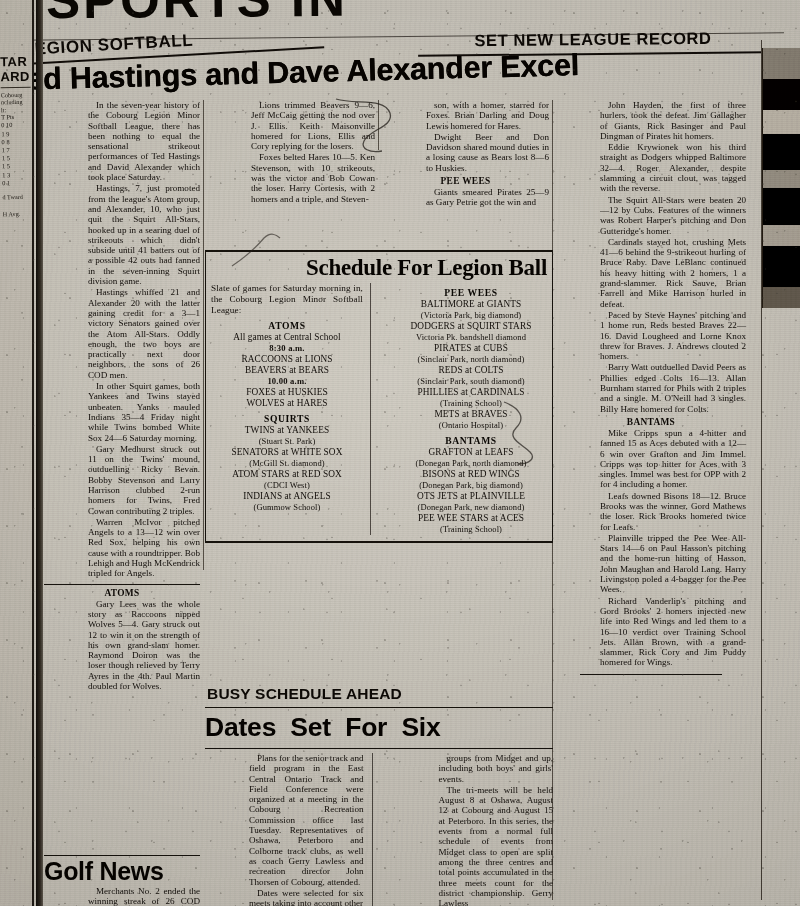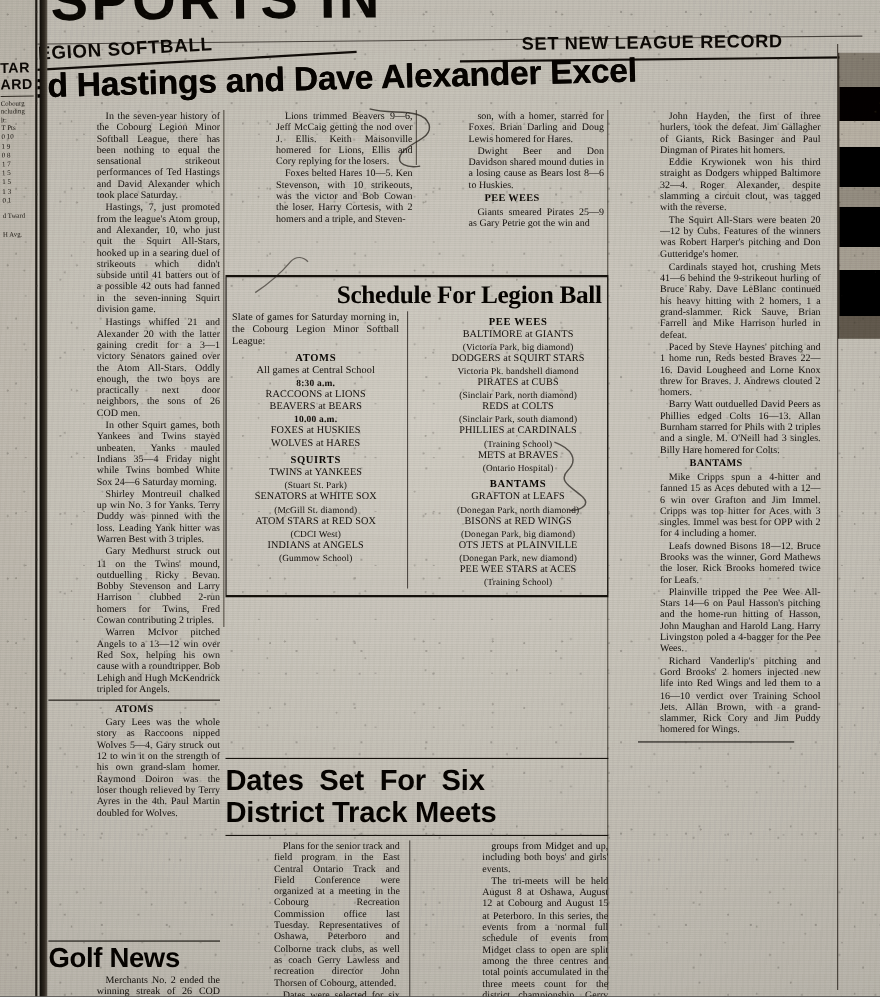--- a/index.html
+++ b/index.html
@@ -359,21 +359,20 @@
     <div class="col-sep" style="left:159px; height:470px;"></div>
     <div class="col-sep" style="left:334px; height:50px;"></div>
     <div class="col-sep" style="left:508px; height:800px;"></div>
 
     <div class="col" id="col1">
       <div class="txt blur-soft" id="c1-body">
           <p>In the seven-year history of the Cobourg Legion Minor Softball League, there has been nothing to equal the sensational strikeout performances of Ted Hastings and David Alexander which took place Saturday.</p>
           <p>Hastings, 7, just promoted from the league's Atom group, and Alexander, 10, who just quit the Squirt All-Stars, hooked up in a searing duel of strikeouts which didn't subside until 41 batters out of a possible 42 outs had fanned in the seven-inning Squirt division game.</p>
           <p>Hastings whiffed 21 and Alexander 20 with the latter gaining credit for a 3—1 victory Senators gained over the Atom All-Stars. Oddly enough, the two boys are practically next door neighbors, the sons of 26 COD men.</p>
           <p>In other Squirt games, both Yankees and Twins stayed unbeaten. Yanks mauled Indians 35—4 Friday night while Twins bombed White Sox 24—6 Saturday morning.</p>
-          <p>Shirley Montreuil chalked up win No. 3 for Yanks. Terry Duddy was pinned with the loss. Leading Yank hitter was Warren Best with 3 triples.</p>
           <p>Gary Medhurst struck out 11 on the Twins' mound, outduelling Ricky Bevan. Bobby Stevenson and Larry Harrison clubbed 2-run homers for Twins, Fred Cowan contributing 2 triples.</p>
           <p>Warren McIvor pitched Angels to a 13—12 win over Red Sox, helping his own cause with a roundtripper. Bob Lehigh and Hugh McKendrick tripled for Angels.</p>
         </div>
       <div class="rule" style="margin-top:5px"></div>
       <div class="subhead">ATOMS</div>
       <div class="txt blur-soft" id="c1-atoms">
           <p>Gary Lees was the whole story as Raccoons nipped Wolves 5—4. Gary struck out 12 to win it on the strength of his own grand-slam homer. Raymond Doiron was the loser though relieved by Terry Ayres in the 4th. Paul Martin doubled for Wolves.</p>
         </div>
       <div id="golf-block">
         <div class="gr"></div>
@@ -469,24 +468,24 @@
               <div class="sched-line">OTS JETS at PLAINVILLE</div>
               <div class="sched-line venue">(Donegan Park, new diamond)</div>
               <div class="sched-line">PEE WEE STARS at ACES</div>
               <div class="sched-line venue">(Training School)</div>
             </div>
         </div>
       </div>
     </div>
 
     <div id="track-block">
+      <div class="kicker3">BUSY SCHEDULE AHEAD</div>
       <div class="kr"></div>
       <h2>
         <span class="l1">Dates Set For Six</span>
-        <span class="l2">District Track Meets</span>
       </h2>
       <div class="tr2"></div>
       <div class="track-body">
         <div class="tcol first">
           <div class="txt blur-soft" id="tk-left">
               <p>Plans for the senior track and field program in the East Central Ontario Track and Field Conference were organized at a meeting in the Cobourg Recreation Commission office last Tuesday. Representatives of Oshawa, Peterboro and Colborne track clubs, as well as coach Gerry Lawless and recreation director John Thorsen of Cobourg, attended.</p>
               <p>Dates were selected for six meets taking into account other</p>
             </div>
         </div>
         <div class="tcol">

